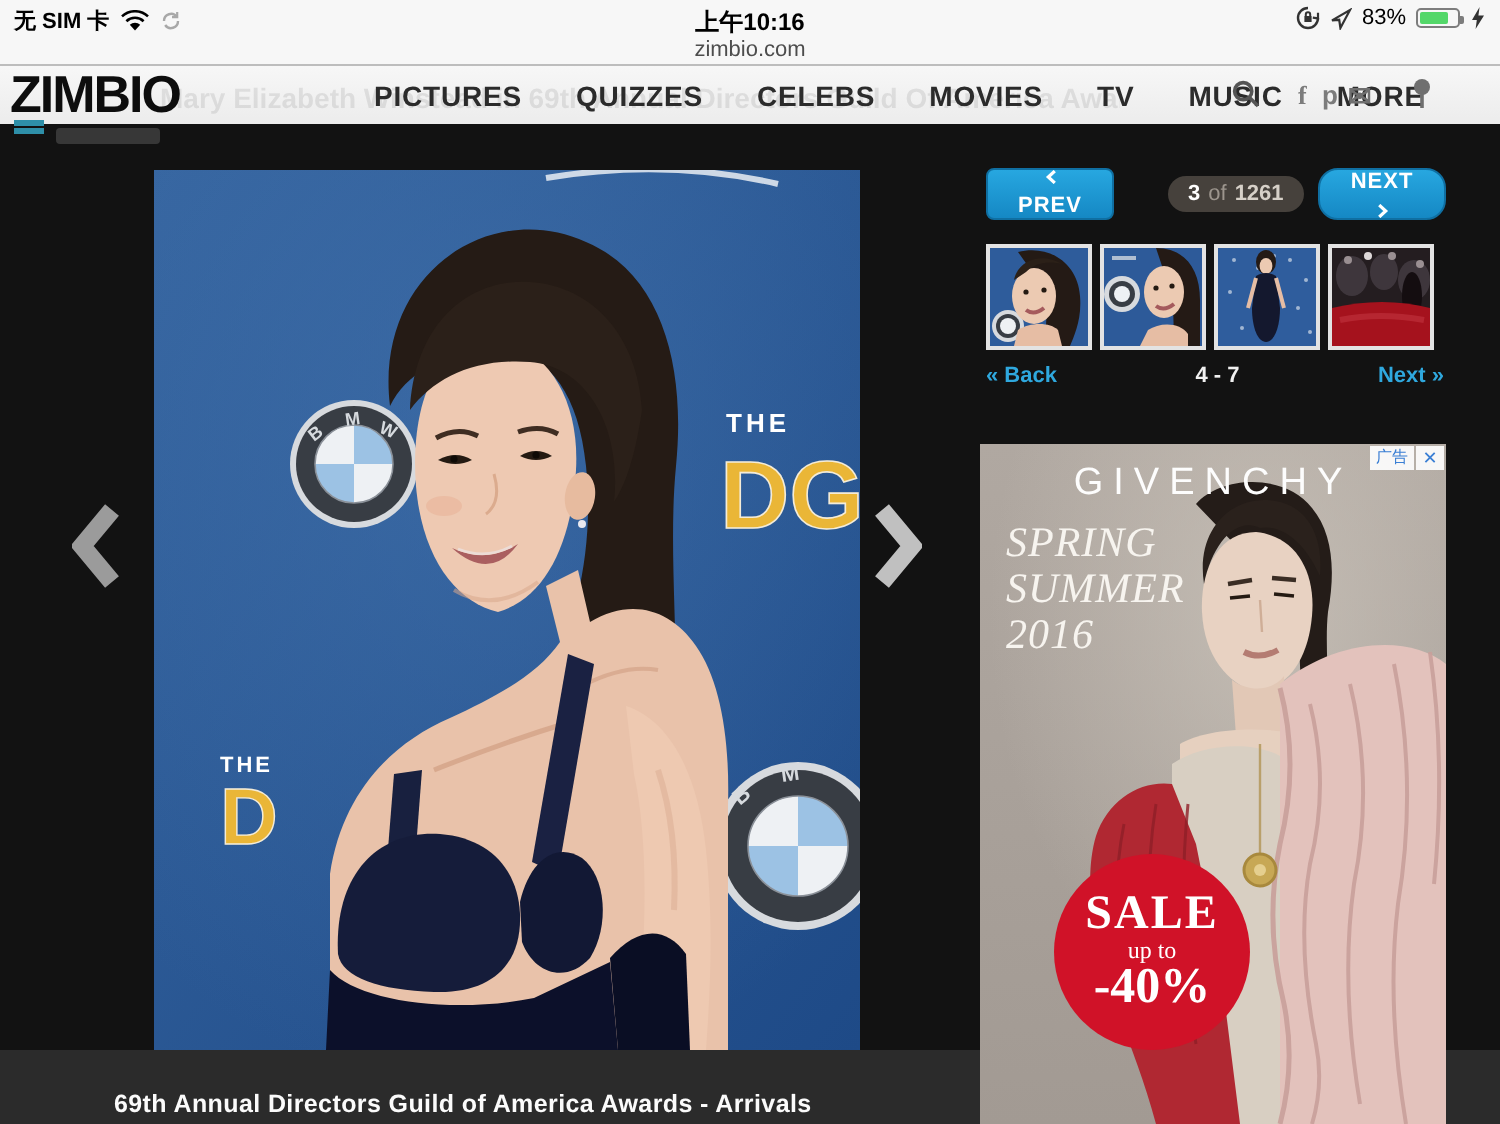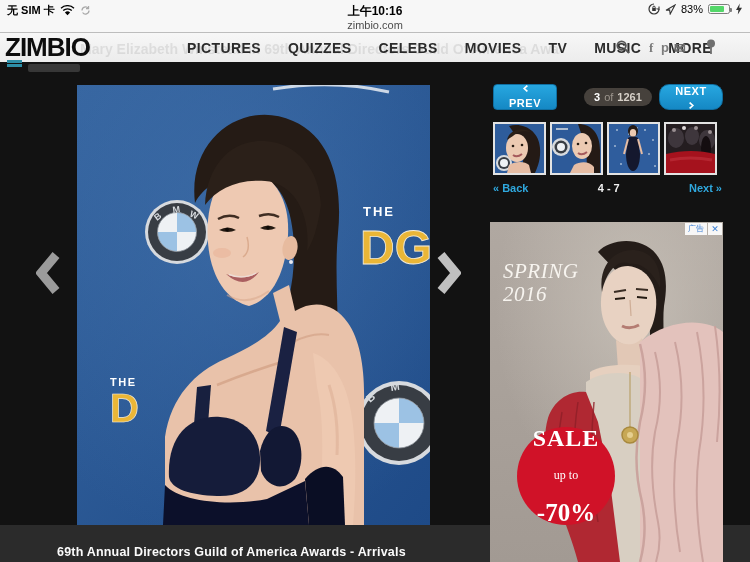--- a/index.html
+++ b/index.html
@@ -87,23 +87,23 @@
   .ad-badges{ position:absolute; right:1px; top:1px; display:flex; gap:1px; z-index:6;}
   .ad-badge{ height:12px; background:rgba(255,255,255,.9); color:#3b7fd4;
     font-size:8px; line-height:12px; text-align:center; cursor:pointer;}
   .ad-badge.cn{ width:22px; }
   .ad-badge.x{ width:14px; font-size:9px; }
   .ad-brand{ position:absolute; left:0; top:9px; width:100%; text-align:center;
     color:#fdfdfd; font-size:19px; letter-spacing:5px; font-weight:500; z-index:5;}
   .ad-season{ position:absolute; left:13px; top:38px; z-index:5;
     font-family:"Liberation Serif",serif; font-style:italic; color:#f7f4ef;
     font-size:21px; line-height:23px; letter-spacing:.5px;}
-  .sale-circle{ position:absolute; left:27px; top:205px; width:98px; height:98px;
+  .sale-circle{ position:absolute; left:37px; top:205px; width:98px; height:98px;
     border-radius:50%; background:#d01228; z-index:5; display:flex; flex-direction:column;
-    align-items:center; justify-content:space-between; color:#fff;
+    align-items:center; justify-content:center; color:#fff;
     font-family:"Liberation Serif",serif;}
   .sale-circle .t1{ font-size:24px; font-weight:bold; letter-spacing:1px; line-height:22px;}
   .sale-circle .t2{ font-size:12px; line-height:14px;}
   .sale-circle .t3{ font-size:25px; font-weight:bold; line-height:24px;}
 </style>
 </head>
 <body>
 
 <div id="app">
 
@@ -404,26 +404,28 @@
           <path d="M104,180 Q98,240 108,300"></path>
         </g>
         <path d="M140,150 L140,206" stroke="#b9a06a" stroke-width="1.2"></path>
         <circle cx="140" cy="213" r="8" fill="#c7a855" stroke="#a8893d" stroke-width="1.5"></circle>
         <circle cx="140" cy="213" r="3" fill="#e5cf8f"></circle>
       </svg>
       <div class="ad-badges">
         <span class="ad-badge cn">广告</span>
         <span class="ad-badge x">✕</span>
       </div>
+      <div class="ad-brand">GIVENCHY</div>
       <div class="ad-season">
         <div>SPRING</div>
+        <div>SUMMER</div>
         <div>2016</div>
       </div>
       <div class="sale-circle">
         <span class="t1">SALE</span>
         <span class="t2">up to</span>
-        <span class="t3">-70%</span>
+        <span class="t3">-40%</span>
       </div>
     </div>
 
     <div class="caption">69th Annual Directors Guild of America Awards - Arrivals</div>
   </div>
 </div>
 
 </body></html>

